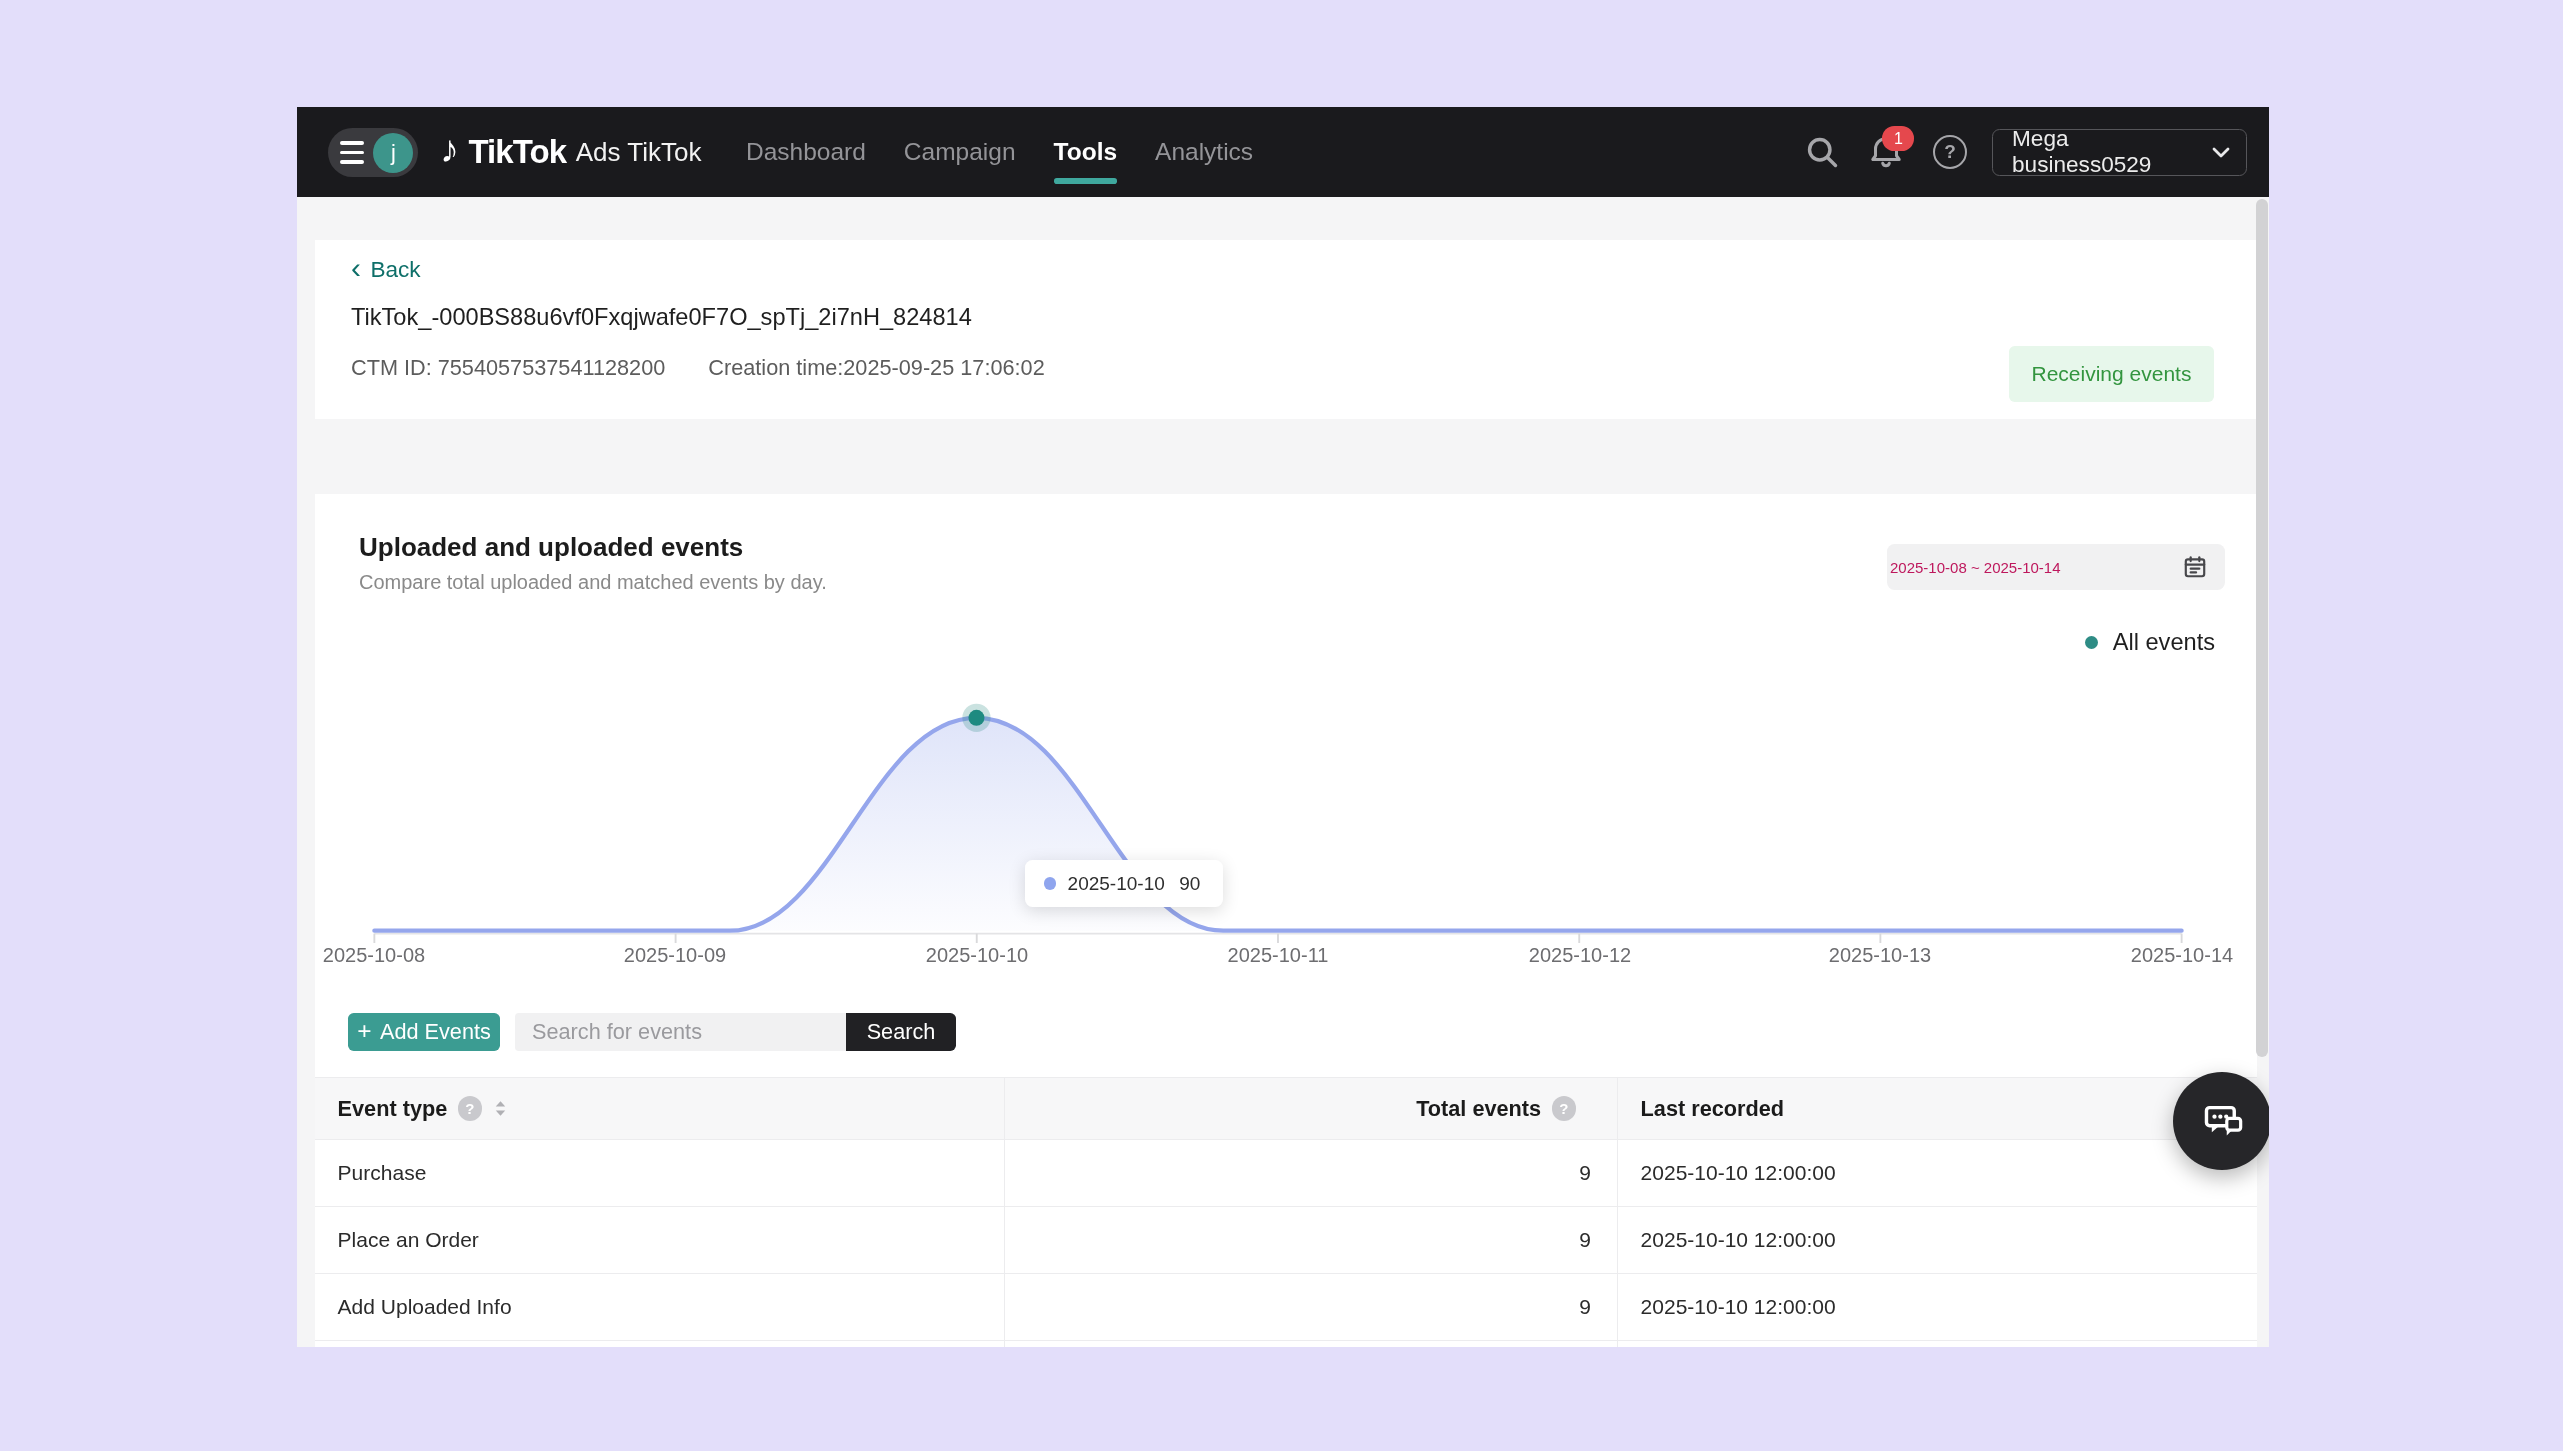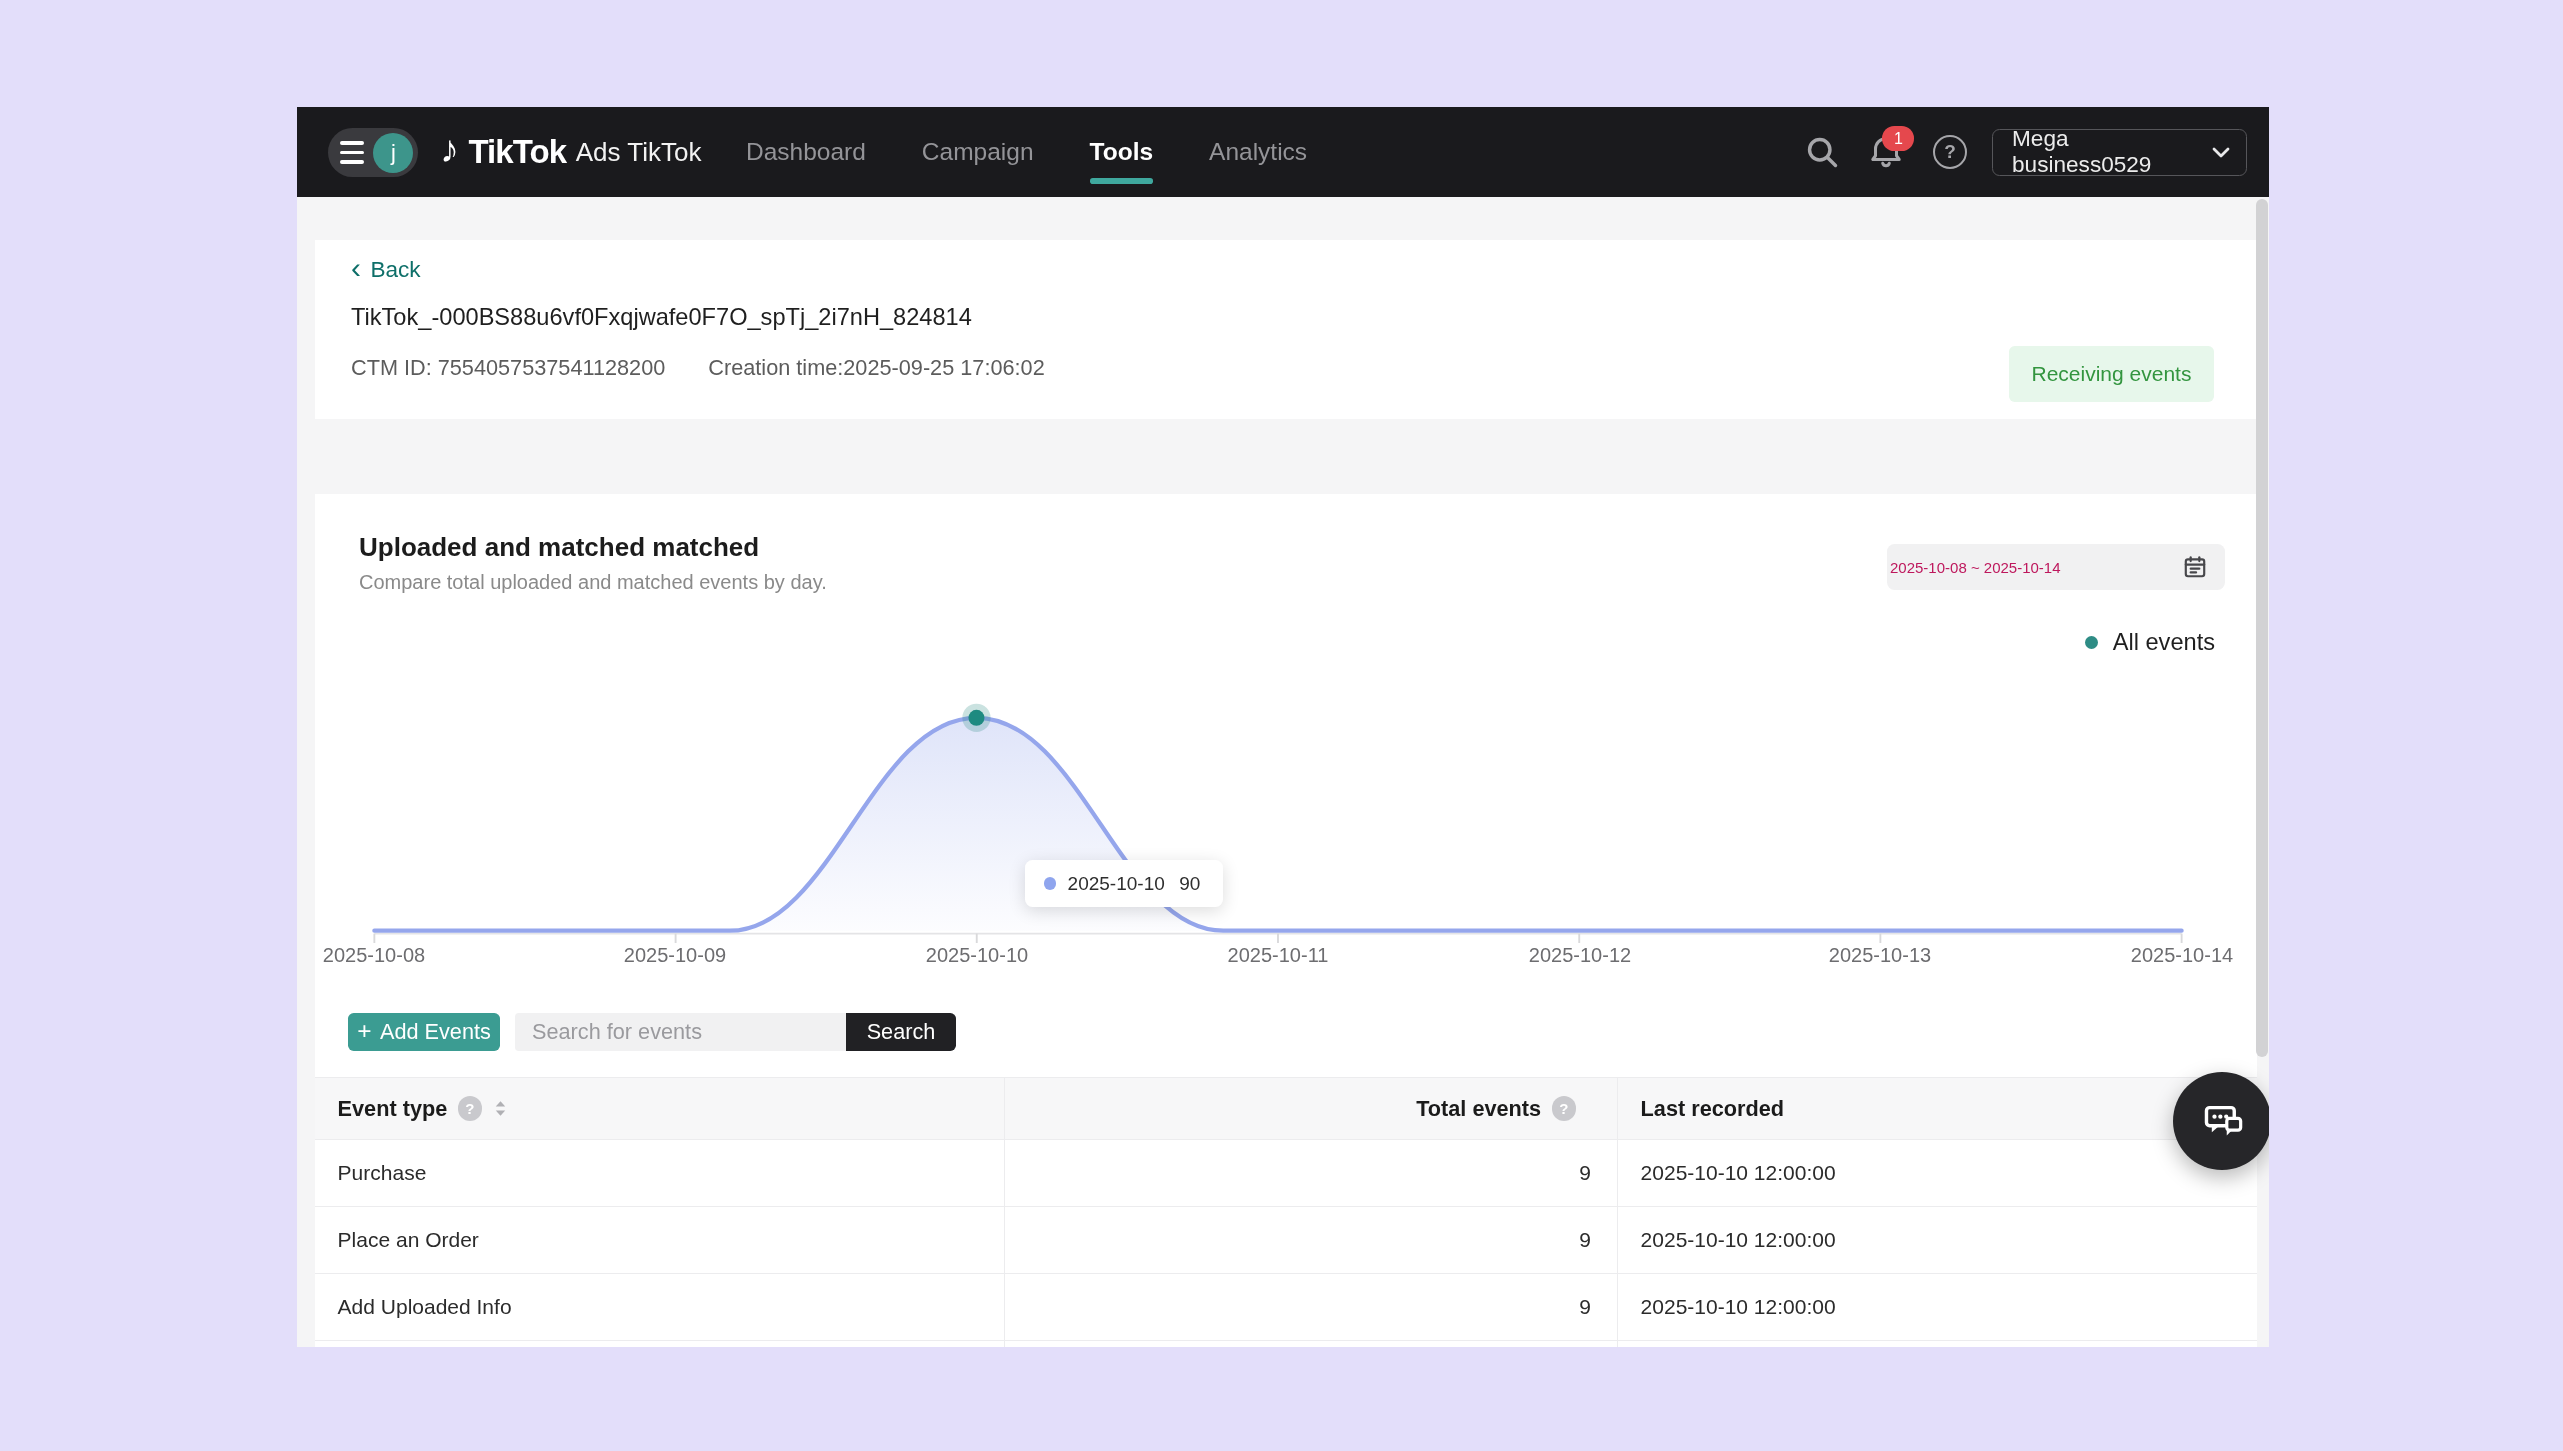--- a/index.html
+++ b/index.html
@@ -13,21 +13,21 @@
   .menu-pill{position:absolute;left:31px;top:21px;width:90px;height:49px;border-radius:24.5px;
              background:#3a3a3e;display:flex;align-items:center;cursor:pointer;}
   .hamburger{margin-left:12.3px;width:23.6px;display:flex;flex-direction:column;gap:5.7px;}
   .hamburger span{display:block;height:3.8px;border-radius:1.9px;background:#ffffff;}
   .avatar{position:absolute;right:4.7px;top:4.7px;width:40px;height:40px;border-radius:50%;
           background:#3d958b;color:#fff;font-size:21.7px;display:flex;align-items:center;justify-content:center;}
   .brand{position:absolute;left:143px;top:0;height:90px;display:flex;align-items:center;gap:9.4px;color:#fff;}
   .note{font-size:38px;line-height:1;margin-top:-5.7px;}
   .brand-name{font-size:33px;font-weight:800;letter-spacing:-0.9px;}
   .brand-suffix{font-size:26px;font-weight:400;color:#f2f2f2;}
-  .nav{position:absolute;left:449px;top:0;height:90px;display:flex;gap:56px;align-items:center;}
+  .nav{position:absolute;left:449px;top:0;height:90px;display:flex;gap:38px;align-items:center;}
   .nav-item{font-size:24.5px;color:#949498;position:relative;height:90px;display:flex;align-items:center;cursor:pointer;}
   .nav-item.active{color:#ffffff;font-weight:700;}
   .nav-item.active::after{content:"";position:absolute;left:0;right:0;bottom:13px;height:5.7px;border-radius:2.8px;background:#3fa89e;}
   .top-icons{position:absolute;left:1506px;top:0;height:90px;display:flex;align-items:center;gap:26px;}
   .icon-btn{width:38px;height:38px;display:flex;align-items:center;justify-content:center;cursor:pointer;position:relative;}
   .qmark-circle{width:30px;height:30px;border:2.8px solid #a6a6aa;border-radius:50%;color:#a6a6aa;
                 font-size:19px;font-weight:700;display:flex;align-items:center;justify-content:center;}
   .noti-badge{position:absolute;top:-6.6px;right:-9.4px;min-width:24.5px;height:24.5px;border-radius:12.3px;
               background:#e5484d;color:#fff;font-size:16px;display:flex;align-items:center;justify-content:center;padding:0 3.8px;}
   .account{position:absolute;left:1695px;top:21.7px;width:255px;height:47px;border:1.9px solid #56565a;border-radius:7.5px;
@@ -161,21 +161,21 @@
       <div class="page-title">TikTok_-000BS88u6vf0Fxqjwafe0F7O_spTj_2i7nH_824814</div>
       <div class="meta">
         <span>CTM ID: 7554057537541128200</span>
         <span>Creation time:2025-09-25 17:06:02</span>
       </div>
       <div class="status-badge">Receiving events</div>
     </div>
 
 
     <div class="card2">
-      <div class="sec-title">Uploaded and matched matched</div>
+      <div class="sec-title">Uploaded and uploaded events</div>
       <div class="sec-sub">Compare total uploaded and matched events by day.</div>
 
       <div class="datepicker">
         <span class="date-text">2025-10-08 ~ 2025-10-14</span>
         <svg width="26" height="26" viewBox="0 0 24 24" fill="none" stroke="#47474b" stroke-width="2" stroke-linecap="round">
           <rect x="3.5" y="5" width="17" height="15.5" rx="2"></rect>
           <line x1="3.5" y1="9.8" x2="20.5" y2="9.8"></line>
           <line x1="8" y1="3" x2="8" y2="6.5"></line>
           <line x1="16" y1="3" x2="16" y2="6.5"></line>
           <line x1="8" y1="13.5" x2="16" y2="13.5"></line>

